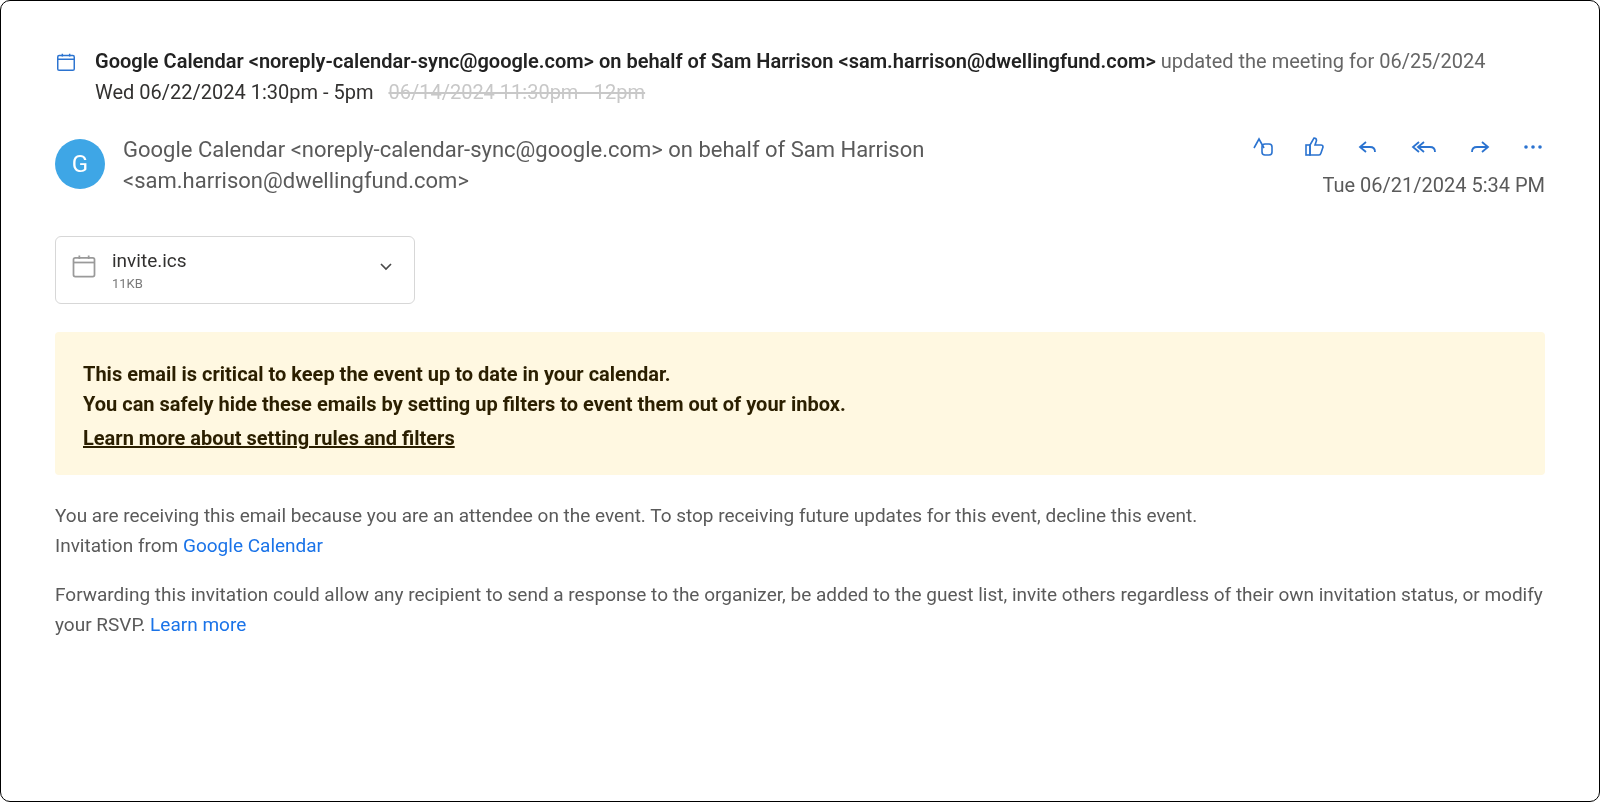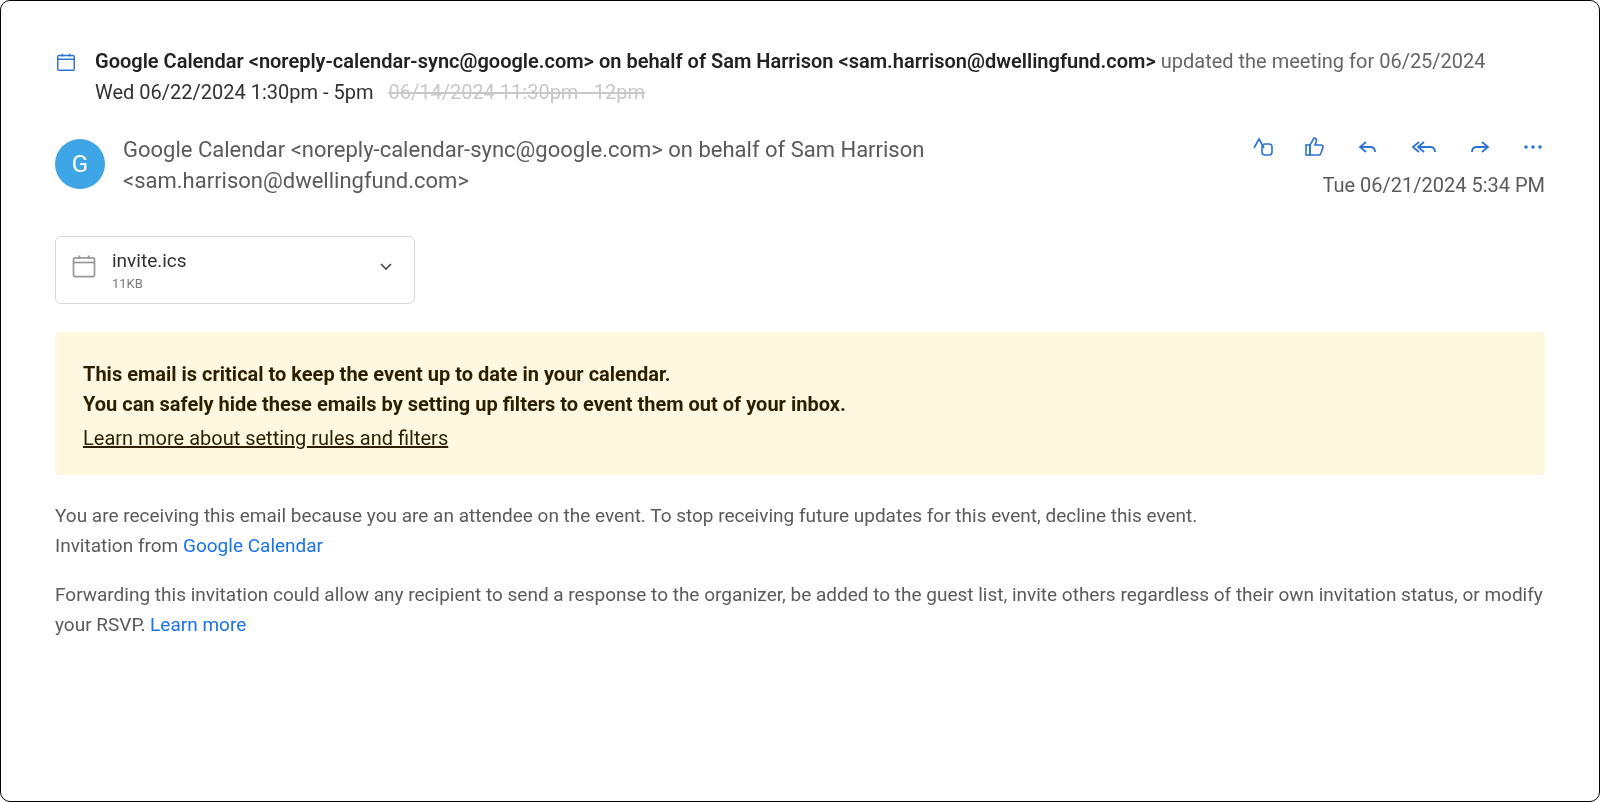--- a/index.html
+++ b/index.html
@@ -100,20 +100,21 @@
     color:#2b1f00;
     line-height:1.5;
   }
   .notice .nb { font-weight:700; }
   .notice .learn {
     display:inline-block;
     margin-top:4px;
     color:#2b1f00;
     text-decoration: underline;
     cursor:pointer;
+    font-weight:bold;
   }
 
   
   .body-text { margin-top:26px; font-size:19px; color:#5a5a5a; line-height:1.55;}
   .body-text a, .body-text .link { color:#1a73e8; text-decoration:none; cursor:pointer; }
   .para { margin-top:20px; }
   .para.first { margin-top:0;}
 </style>
 </head>
 <body>

